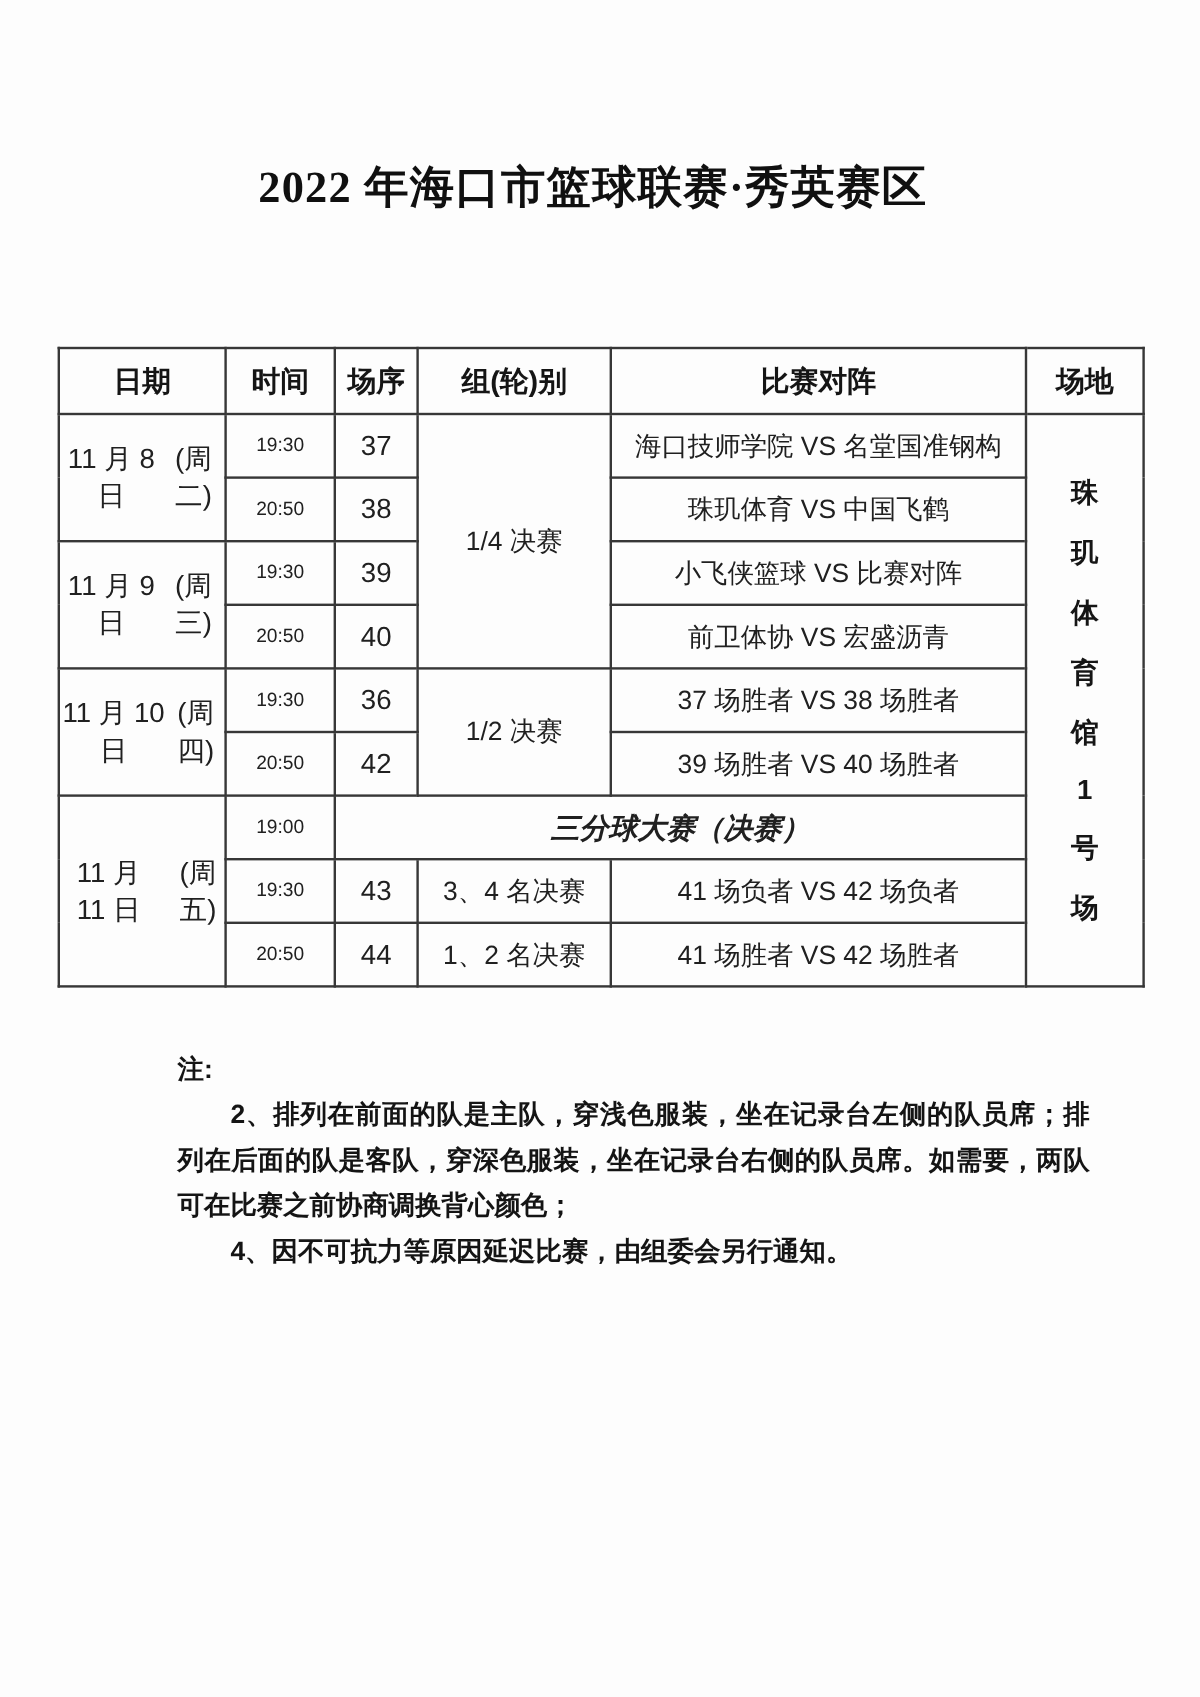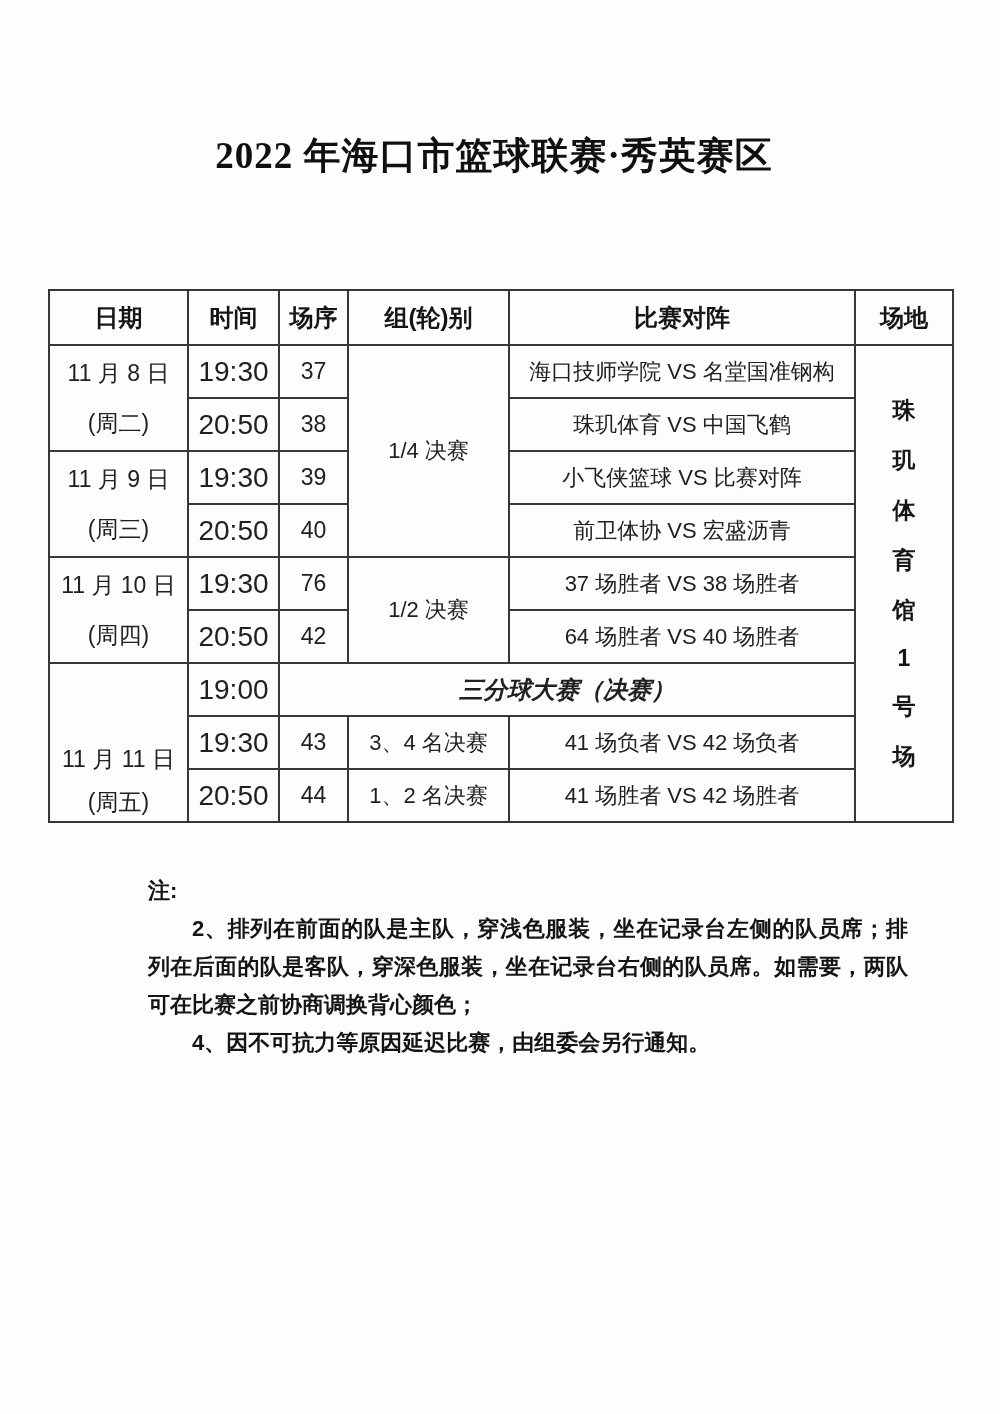--- a/index.html
+++ b/index.html
@@ -26,28 +26,28 @@
     border-collapse:collapse; table-layout:fixed;
     text-align:center; color:#202020;
   }
   .sched th, .sched td {
     border:2px solid #373737; padding:0; overflow:hidden;
     vertical-align:middle;
   }
   .sched thead tr { height:55px; }
   .sched tbody tr { height:53px; }
   .sched th { font-size:24px; font-weight:700; color:#151515; }
-  .t-time  { font-size:28px; }
+  .t-time  { font-size:16px; }
   .t-no    { font-size:23px;margin-left:39px; }
   .t-round { font-size:22px; }
   .t-match { font-size:22px; }
   .t-event { font-size:24px; font-weight:700;font-style:italic; }
   .date-cell { font-size:23px; }
   .date-wrap {
-    display:flex; flex-direction:column; align-items:center;
+    display:flex; align-items:center;
     justify-content:space-around; height:100px;
   }
   .date-wrap.center { height:150px; justify-content:flex-end; gap:12px; }
   .venue-wrap {
     display:flex; flex-direction:column; align-items:center; justify-content:center;
     gap:19px; font-size:23px; font-weight:700; color:#151515;
   }
   
   .notes {
     position:absolute; left:148px; top:872px; width:760px;
@@ -130,28 +130,28 @@
         <td class="t-match">前卫体协 VS 宏盛沥青</td>
       </tr>
       <tr>
         <td rowspan="2" class="date-cell">
           <div class="date-wrap">
             <div>11 月 10 日</div>
             <div>(周四)</div>
           </div>
         </td>
         <td class="t-time">19:30</td>
-        <td class="t-no">76</td>
+        <td class="t-no">36</td>
         <td rowspan="2" class="t-round">1/2 决赛</td>
         <td class="t-match">37 场胜者 VS 38 场胜者</td>
       </tr>
       <tr>
         <td class="t-time">20:50</td>
         <td class="t-no">42</td>
-        <td class="t-match">64 场胜者 VS 40 场胜者</td>
+        <td class="t-match">39 场胜者 VS 40 场胜者</td>
       </tr>
       <tr>
         <td rowspan="3" class="date-cell">
           <div class="date-wrap center">
             <div>11 月 11 日</div>
             <div>(周五)</div>
           </div>
         </td>
         <td class="t-time">19:00</td>
         <td colspan="3" class="t-event">三分球大赛（决赛）</td>

